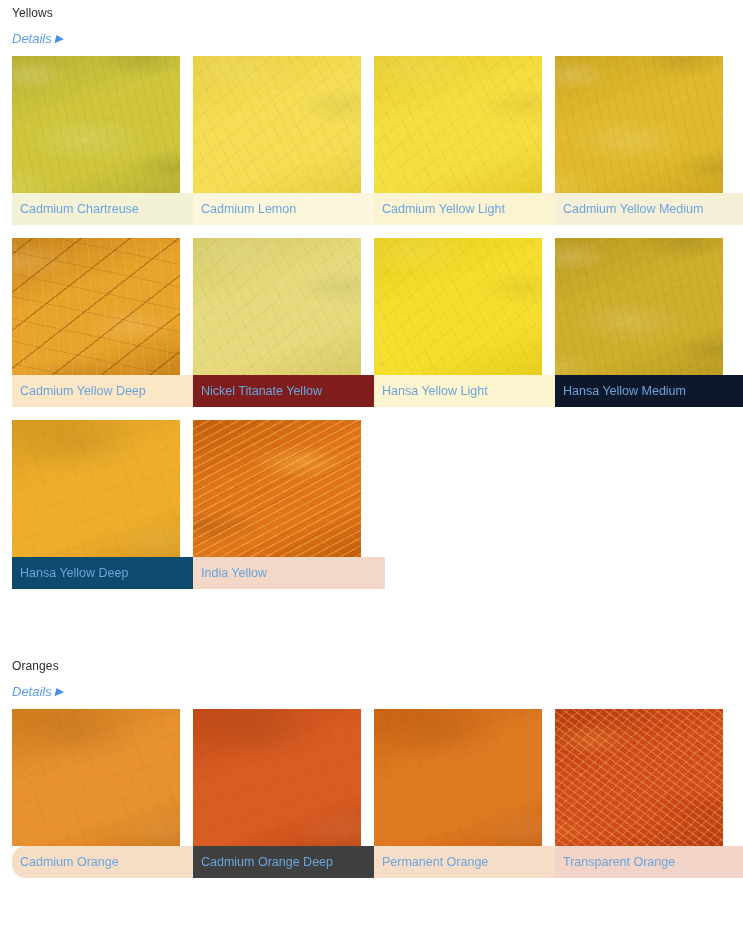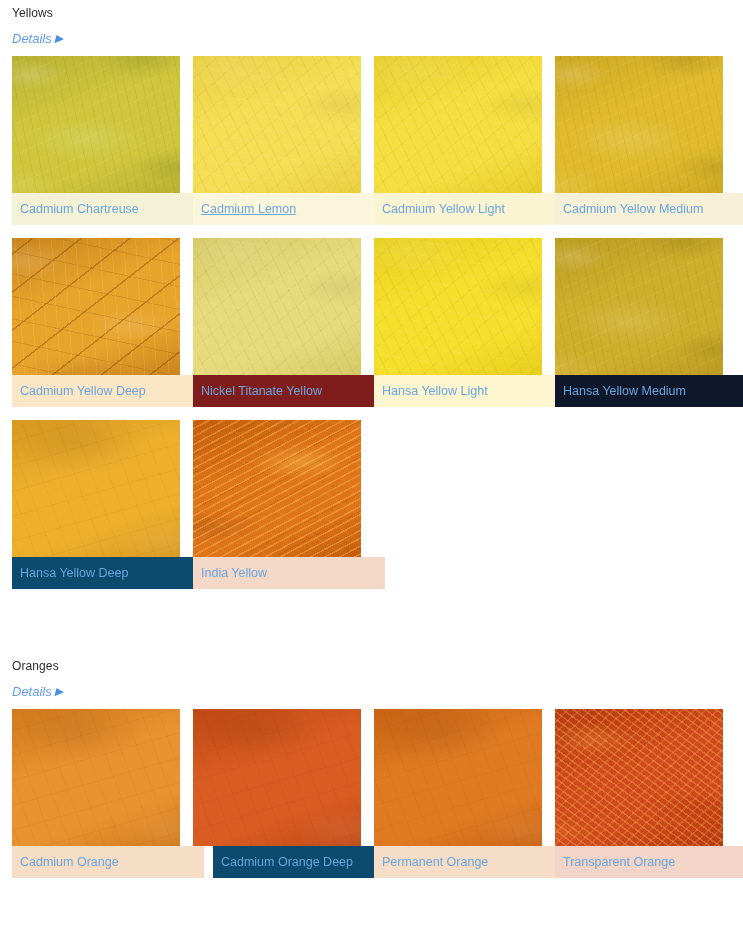--- a/index.html
+++ b/index.html
@@ -168,21 +168,21 @@
 
     <div class="swatch-grid">
 
       <div class="swatch-card">
         <div class="swatch-img tex-swirl" id="s0-0" style="background: linear-gradient(160deg, rgb(185, 176, 51) 0%, rgb(207, 198, 60) 38%, rgb(207, 198, 60) 72%, rgb(185, 176, 51) 100%);"></div>
         <div class="swatch-caption" id="c0-0" style="background-color: rgb(243, 241, 214);">Cadmium Chartreuse</div>
       </div>
 
       <div class="swatch-card">
         <div class="swatch-img tex-flat" id="s0-1" style="background: linear-gradient(160deg, rgb(233, 206, 63) 0%, rgb(245, 222, 84) 38%, rgb(245, 222, 84) 72%, rgb(233, 206, 63) 100%);"></div>
-        <div class="swatch-caption" id="c0-1" style="background-color: rgb(252, 246, 220); text-decoration: underline;">Cadmium Lemon</div>
+        <div class="swatch-caption" id="c0-1" style="background-color: rgb(252, 246, 220);">Cadmium Lemon</div>
       </div>
 
       <div class="swatch-card">
         <div class="swatch-img tex-flat" id="s0-2" style="background: linear-gradient(160deg, rgb(230, 204, 42) 0%, rgb(245, 222, 63) 38%, rgb(245, 222, 63) 72%, rgb(230, 204, 42) 100%);"></div>
         <div class="swatch-caption" id="c0-2" style="background-color: rgb(251, 244, 210);">Cadmium Yellow Light</div>
       </div>
 
       <div class="swatch-card">
         <div class="swatch-img tex-swirl" id="s0-3" style="background: linear-gradient(160deg, rgb(205, 167, 34) 0%, rgb(224, 186, 44) 38%, rgb(224, 186, 44) 72%, rgb(205, 167, 34) 100%);"></div>
         <div class="swatch-caption" id="c0-3" style="background-color: rgb(247, 240, 216);">Cadmium Yellow Medium</div>
@@ -226,26 +226,26 @@
   <div class="section">
     <h2 class="section-title">Oranges</h2>
     <a class="details-link">
       <span>Details</span><span class="caret">▶</span>
     </a>
 
     <div class="swatch-grid">
 
       <div class="swatch-card">
         <div class="swatch-img tex-smooth" id="s1-0" style="background: linear-gradient(160deg, rgb(208, 122, 28) 0%, rgb(232, 145, 47) 38%, rgb(232, 145, 47) 72%, rgb(208, 122, 28) 100%);"></div>
-        <div class="swatch-caption" id="c1-0" style="background-color: rgb(246, 221, 197);">Cadmium Orange</div>
+        <div class="swatch-caption" id="c1-0" style="background-color: rgb(246, 221, 197); border-radius: 14px;">Cadmium Orange</div>
       </div>
 
       <div class="swatch-card">
         <div class="swatch-img tex-smooth" id="s1-1" style="background: linear-gradient(160deg, rgb(192, 74, 21) 0%, rgb(217, 92, 34) 38%, rgb(217, 92, 34) 72%, rgb(192, 74, 21) 100%);"></div>
-        <div class="swatch-caption" id="c1-1" style="background-color: #0c4a6e; margin-left: 20px;">Cadmium Orange Deep</div>
+        <div class="swatch-caption" id="c1-1" style="background-color: #404040;">Cadmium Orange Deep</div>
       </div>
 
       <div class="swatch-card">
         <div class="swatch-img tex-smooth" id="s1-2" style="background: linear-gradient(160deg, rgb(201, 99, 18) 0%, rgb(224, 122, 34) 38%, rgb(224, 122, 34) 72%, rgb(201, 99, 18) 100%);"></div>
         <div class="swatch-caption" id="c1-2" style="background-color: rgb(246, 221, 200);">Permanent Orange</div>
       </div>
 
       <div class="swatch-card">
         <div class="swatch-img tex-hatch" id="s1-3" style="background: linear-gradient(160deg, rgb(182, 58, 18) 0%, rgb(207, 74, 28) 38%, rgb(207, 74, 28) 72%, rgb(182, 58, 18) 100%);"></div>
         <div class="swatch-caption" id="c1-3" style="background-color: rgb(242, 212, 200);">Transparent Orange</div>

